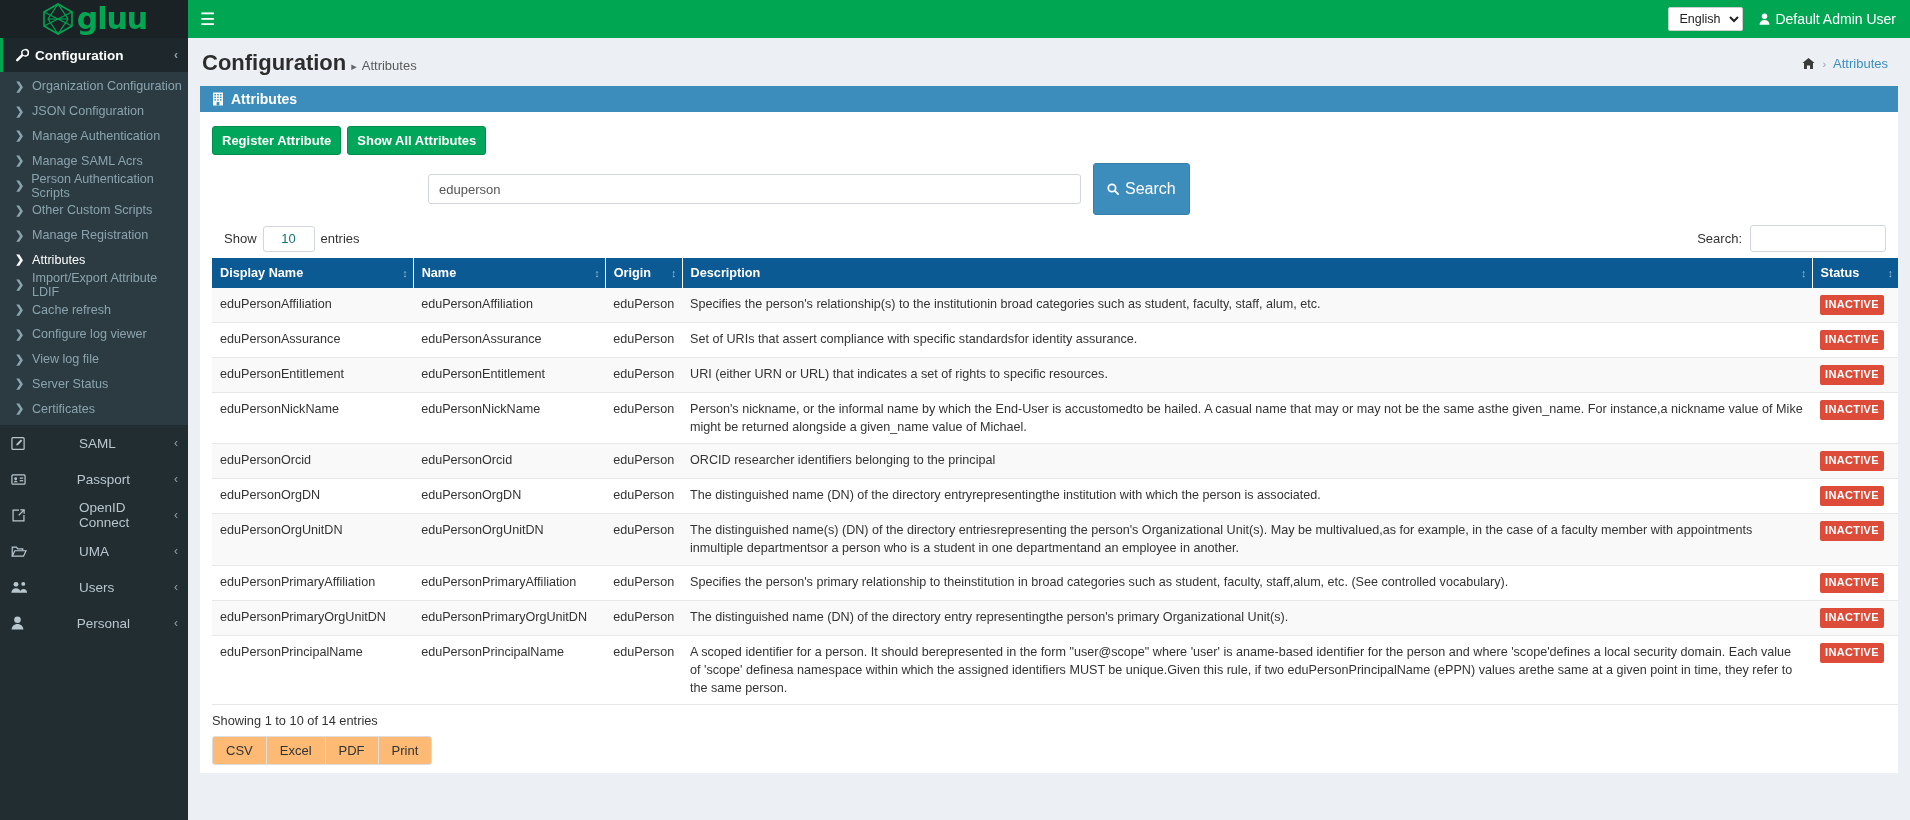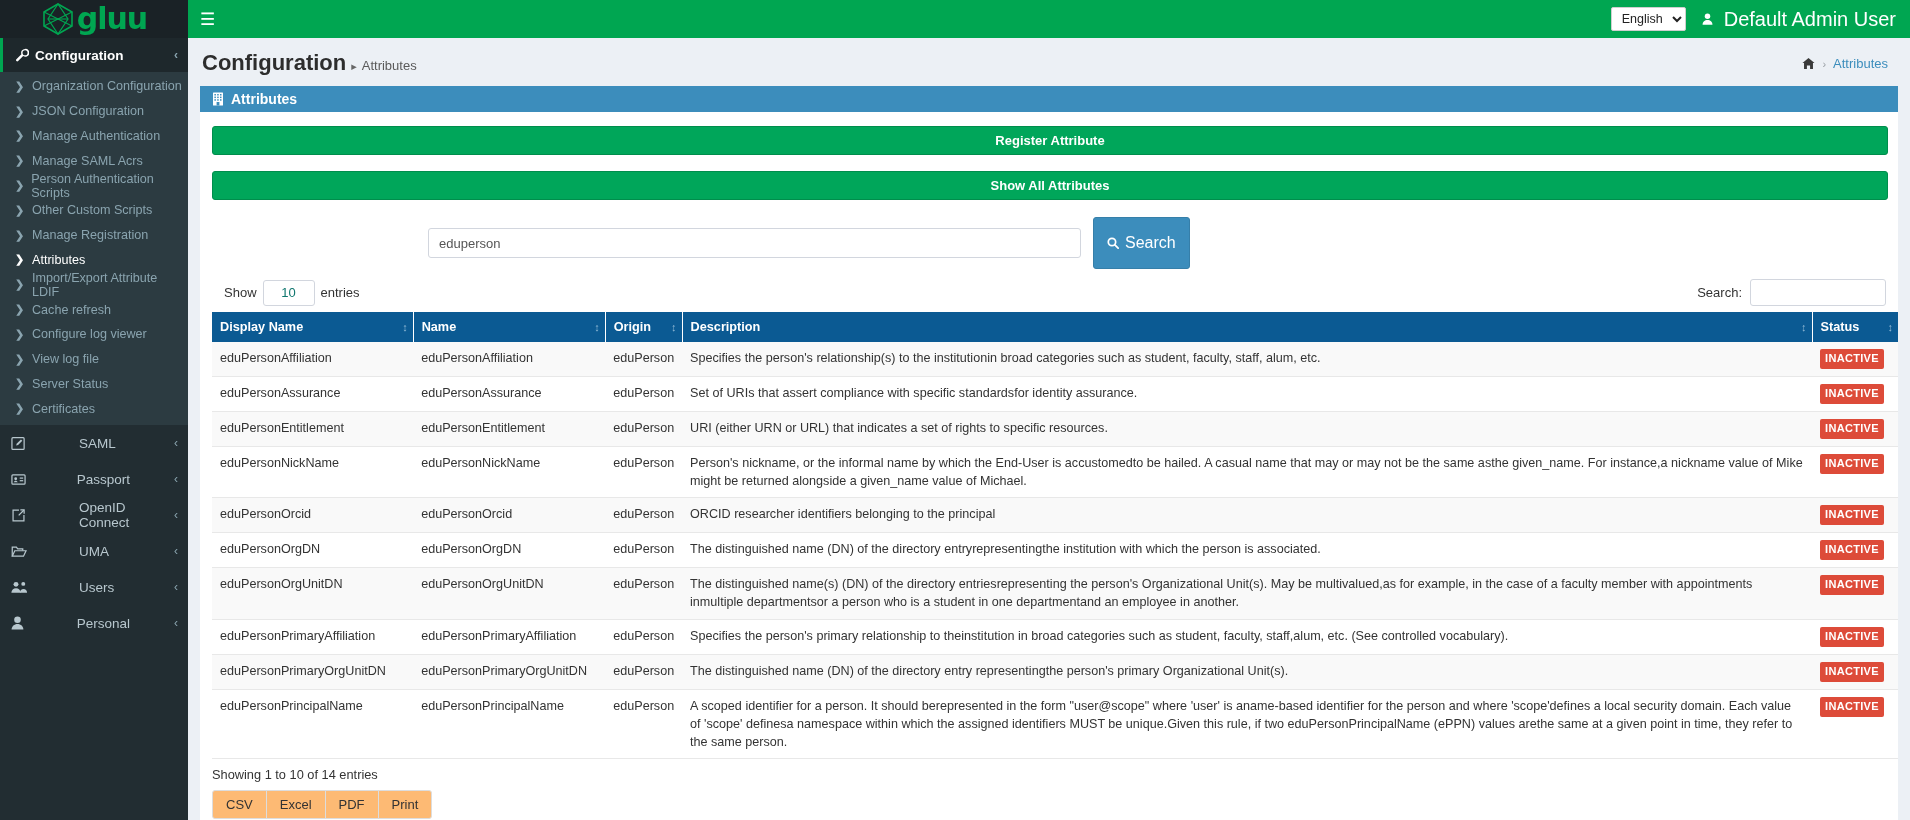--- a/index.html
+++ b/index.html
@@ -66,42 +66,42 @@
     height: 38px; background: #00a651;
     display: flex; align-items: center; padding: 0 14px 0 12px;
   }
   .hamburger { color: #fff; font-size: 17px; cursor: pointer; line-height: 1; }
   .topbar-right { margin-left: auto; display: flex; align-items: center; gap: 16px; padding-left: 36px; }
   .lang-select {
     background: #ffffff; border: 1px solid #cfcfcf; border-radius: 2px;
     font-size: 12.5px; color: #222; padding: 3px 6px; min-width: 74px;
     font-family: "Liberation Sans", sans-serif; cursor: pointer;
   }
-  .admin-user { color: #ffffff; font-size: 20px; display: flex; align-items: center; gap: 11px; cursor: pointer; }
+  .admin-user { color: #ffffff; font-size: 14px; display: flex; align-items: center; gap: 5px; cursor: pointer; }
 
   .content-header {
     padding: 12px 22px 10px 14px;
     display: flex; align-items: baseline;
   }
   .ch-title { font-size: 22px; color: #2d2d2d; font-weight: bold; }
   .ch-sep { color: #666; font-size: 11px; margin: 0 5px; }
   .ch-sub { font-size: 13px; color: #5a5a5a; }
   .breadcrumb { margin-left: auto; display: flex; align-items: center; gap: 7px; font-size: 13px; color: #3c8dbc; }
   .breadcrumb .home { color: #444; font-size: 13px; }
   .breadcrumb .sep { color: #9aa0a6; font-size: 11px; }
 
   .box { margin: 0 12px; background: #ffffff; }
   .box-header {
     background: #3c8dbc; color: #ffffff;
     height: 26px; display: flex; align-items: center; gap: 7px;
     padding: 0 12px; font-size: 14px; font-weight: bold;
   }
   .box-body { padding: 10px 10px 8px 10px; background: #fff; }
 
-  .btn-row { display: flex; gap: 16px; margin: 4px 0 17px 2px; flex-direction: column; }
+  .btn-row { display: flex; gap: 6px; margin: 4px 0 8px 2px; }
   .btn-green {
     background: #00a65a; color: #fff; border: 1px solid #008d4c;
     border-radius: 3px; padding: 6px 9px; font-size: 13px; font-weight: bold;
     cursor: pointer; font-family: "Liberation Sans", sans-serif;
   }
 
   .search-row { display: flex; align-items: center; gap: 12px; margin: 8px 0 6px 0; padding-left: 218px; }
   .search-input {
     width: 653px; height: 30px; border: 1px solid #d2d6de; border-radius: 3px;
     padding: 0 10px; font-size: 13px; color: #555;

